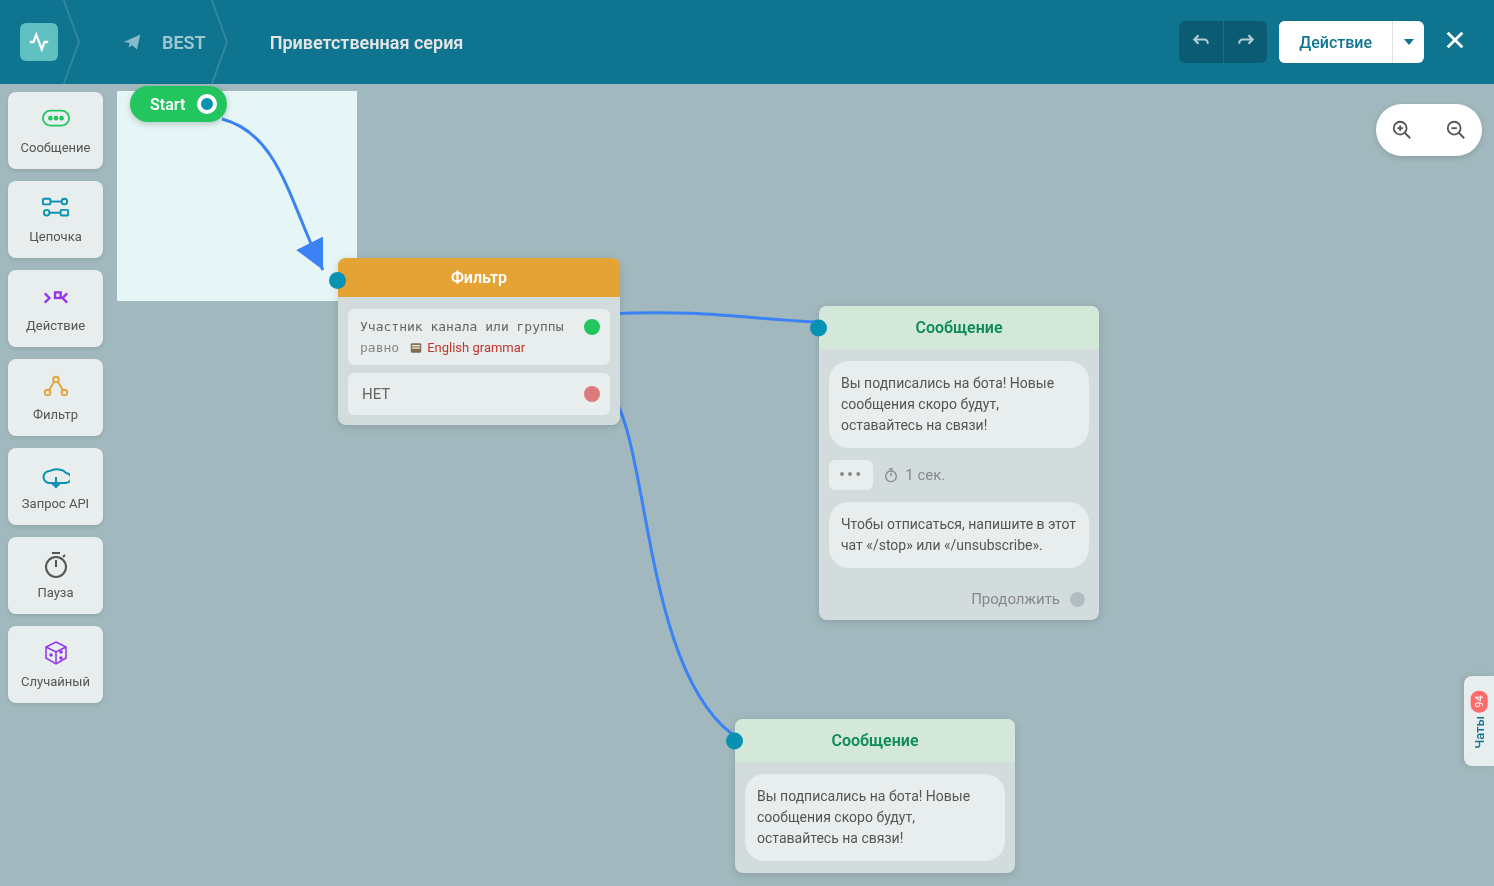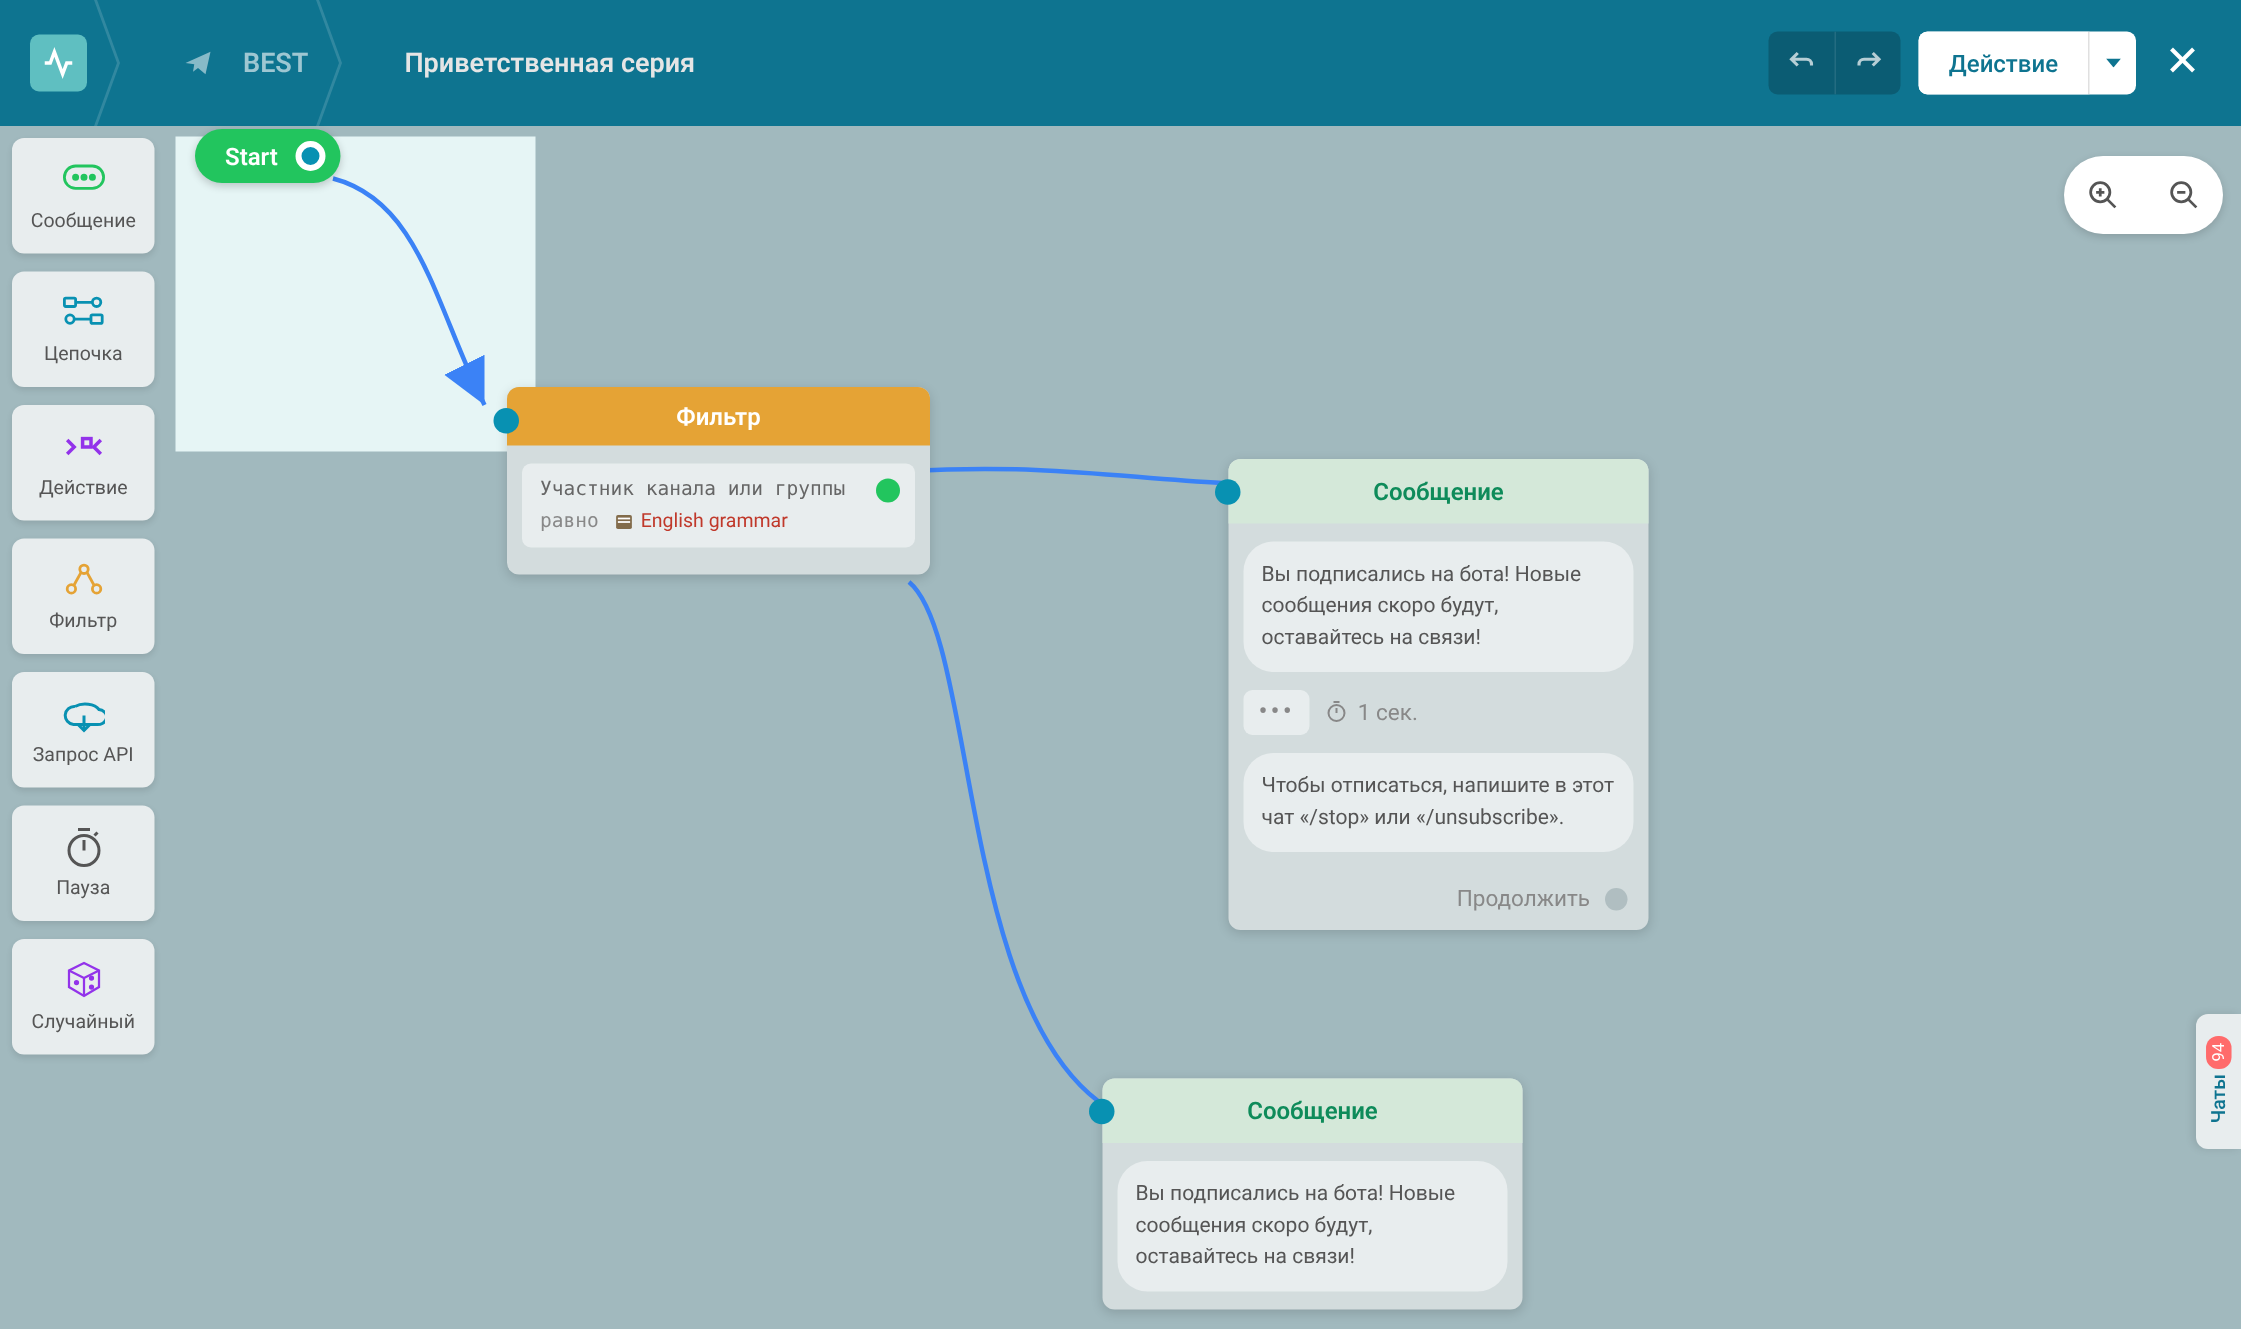--- a/index.html
+++ b/index.html
@@ -392,20 +392,21 @@
       border-radius: 6px;
       padding: 6px 10px;
       color: #888;
       font-size: 18px;
       letter-spacing: 2px;
       line-height: 1;
     }
     
     .delay-time {
       display: flex;
+      align-items: center;
       gap: 6px;
       color: #888;
       font-size: 15px;
     }
     
     .message-footer {
       padding: 10px 14px 12px 14px;
       display: flex;
       justify-content: flex-end;
       align-items: center;
@@ -579,20 +580,24 @@
         <span class="filter-value">
           <svg width="14" height="14" viewBox="0 0 24 24">
               <rect x="3" y="4" width="18" height="16" rx="2" fill="#826B4A"></rect>
               <rect x="5" y="7" width="14" height="2" fill="#fff"></rect>
               <rect x="5" y="11" width="14" height="2" fill="#fff"></rect>
             </svg>
           <span>English grammar</span>
         </span>
       </div>
     </div>
+    <div class="filter-no">
+      <div class="port-dot port-red"></div>
+      <span>НЕТ</span>
+    </div>
   </div>
 
   <div class="message-node message-node-1">
     <div class="message-header">
       <div class="message-input-port"></div>
       <span>Сообщение</span>
     </div>
     <div class="message-body">Вы подписались на бота! Новые сообщения скоро будут, оставайтесь на связи!</div>
     <div class="message-delay">
       <div class="delay-dots">•••</div>

